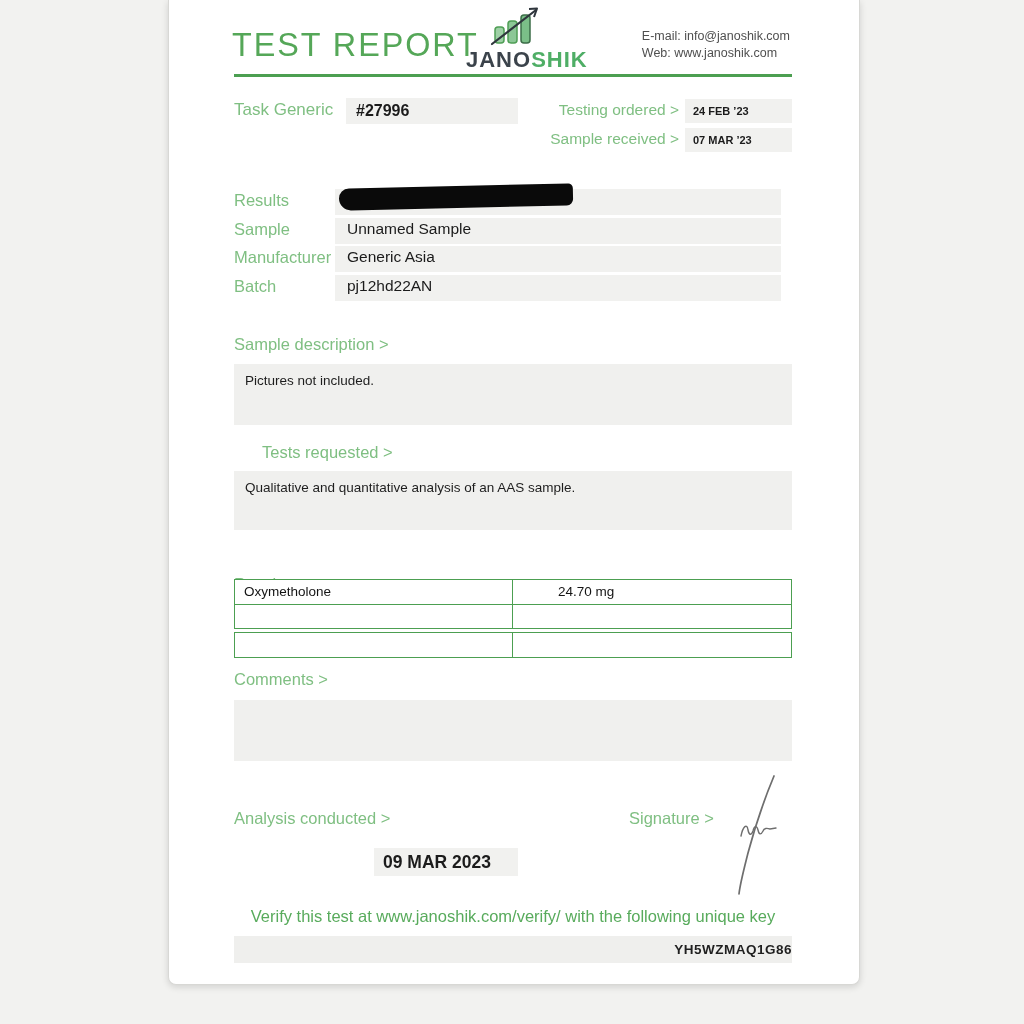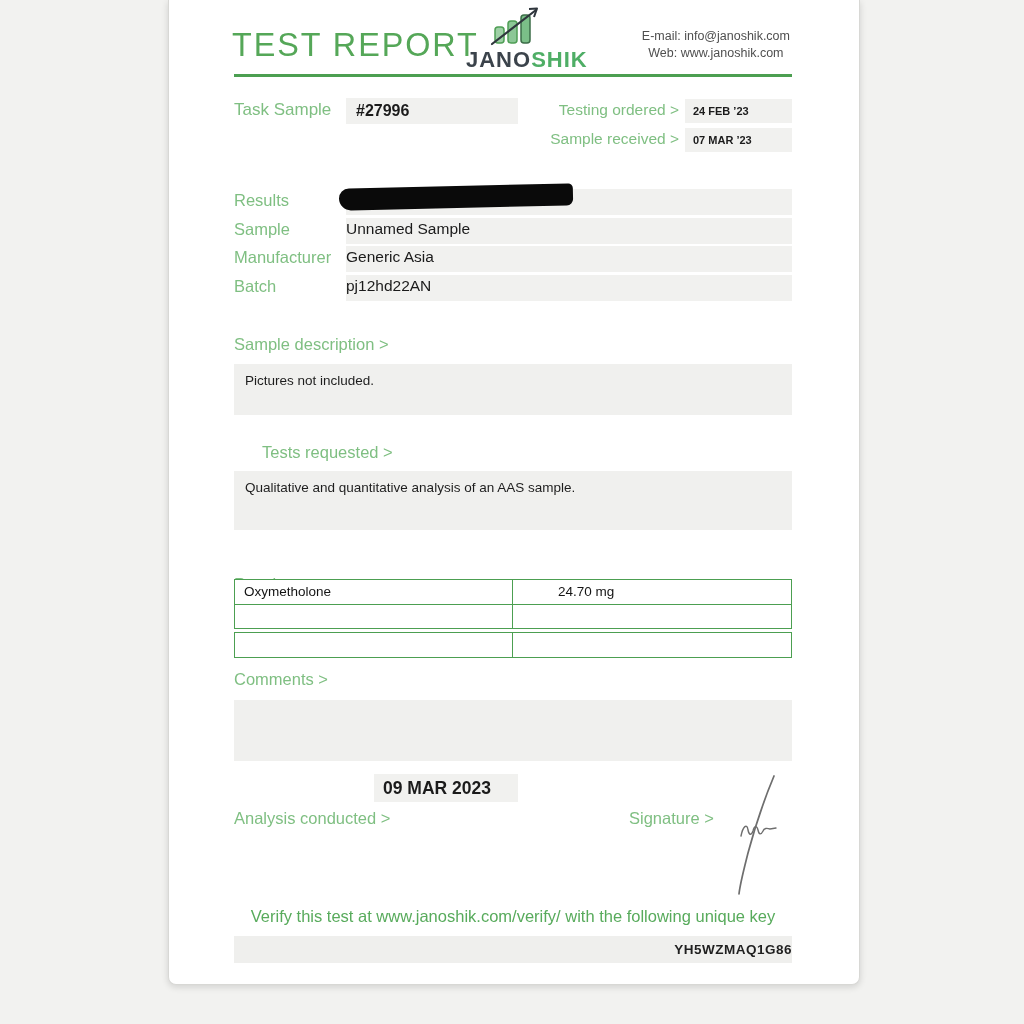--- a/index.html
+++ b/index.html
@@ -33,21 +33,21 @@
   .logo { position:absolute; left:297px; top:6px; width:120px; }
   .logo-icon { position:absolute; left:20px; top:0; }
   .logo-text {
     position:absolute; left:0; top:41px;
     font-size:22px; font-weight:700; letter-spacing:1px; white-space:nowrap;
   }
   .logo-text .dark { color:#3b434b; }
   .logo-text .green { color:#4fae66; }
   .contact {
     position:absolute; right:69px; top:28px;
-    text-align:center; font-size:12.5px; color:#4f4f4f; line-height:17px;
+    text-align:left; font-size:12.5px; color:#4f4f4f; line-height:17px;
   }
   .rule {
     position:absolute; left:65px; top:74px; width:558px; height:2.5px;
     background:#4c9f51;
   }
 
   
   .glabel { position:absolute; font-size:16.5px; color:#7fbf82; white-space:nowrap; }
   .vbox {
     position:absolute; background:#f1f1ef;
@@ -59,37 +59,37 @@
   .task-box { left:177px; top:98px; width:172px; height:26px; line-height:26px; padding-left:10px; }
 
   .meta-label { width:180px; text-align:right; font-size:15.5px; }
   .ordered-label { left:330px; top:101px; }
   .received-label { left:330px; top:130px; }
   .meta-box { width:107px; height:24px; line-height:24px; padding-left:8px; font-size:11px; font-weight:700; }
   .ordered-box { left:516px; top:99px; }
   .received-box { left:516px; top:128px; }
 
   .detail-label { left:65px; font-size:16.5px; }
-  .detail-box { left:177px; width:446px; height:26px; line-height:22px; font-size:15.5px; font-weight:500; }
+  .detail-box { left:166px; width:446px; height:26px; line-height:22px; padding-left:12px; font-size:15.5px; font-weight:500; }
   .r1 { top:189px; } .r2 { top:218px; } .r3 { top:246px; } .r4 { top:275px; }
   .lr1 { top:191px; } .lr2 { top:220px; } .lr3 { top:248px; } .lr4 { top:277px; }
 
   .redaction {
     position:absolute; left:170px; top:186px; width:234px; height:22px;
     background:#0a0a0a; border-radius:11px 5px 7px 13px;
     transform:rotate(-1.3deg);
   }
 
   
   .section-box {
     position:absolute; left:65px; width:558px; background:#f0f0ee;
     font-size:13.5px; font-weight:500; color:#1e1e1e; padding:9px 11px;
   }
   .desc-label { left:65px; top:335px; }
-  .desc-box { top:364px; height:51px; }
+  .desc-box { top:364px; height:61px; }
   .tests-label { left:65px; top:443px;margin-left:28px; }
   .tests-box { top:471px; height:59px; }
   .results-label { left:65px; top:575px; }
   .comments-label { left:65px; top:670px; }
   .comments-box { top:700px; height:61px; }
 
   
   .rtable {
     position:absolute; left:65px; width:558px;
     border:1px solid #4c9f51; background:#fff;
@@ -100,21 +100,21 @@
   .rrow + .rrow { border-top:1px solid #4c9f51; }
   .rcell {
     font-size:13.5px; font-weight:500; color:#141414;
     line-height:24px; padding-left:9px; white-space:nowrap; overflow:hidden;
   }
   .rcell.c1 { width:50%; border-right:1px solid #4c9f51; }
   .rcell.c2 { flex:1; }
 
   
   .analysis-label { left:65px; top:809px; }
-  .analysis-box { left:205px; top:774px; width:144px; height:28px; line-height:28px; padding-left:9px; font-size:17.5px; font-weight:700; }
+  .analysis-box { left:205px; top:848px; width:144px; height:28px; line-height:28px; padding-left:9px; font-size:17.5px; font-weight:700; }
   .signature-label { left:460px; top:809px; }
   .signature { position:absolute; left:542px; top:773px; }
 
   .verify-line {
     position:absolute; left:65px; top:907px; width:558px;
     text-align:center; font-size:16.5px; color:#58ab5c; white-space:nowrap;
   }
   .key-box {
     position:absolute; left:65px; top:936px; width:558px; height:27px;
     background:#efefed; text-align:right; line-height:27px;
@@ -142,21 +142,21 @@
       </div>
     </div>
 
     <div class="contact">
       <div>E-mail: info@janoshik.com</div>
       <div>Web: www.janoshik.com</div>
     </div>
 
     <div class="rule"></div>
 
-    <div class="glabel task-label">Task Sample</div>
+    <div class="glabel task-label">Task Generic</div>
     <div class="vbox task-box">#27996</div>
 
     <div class="glabel meta-label ordered-label">Testing ordered &gt;</div>
     <div class="vbox meta-box ordered-box">24 FEB ’23</div>
     <div class="glabel meta-label received-label">Sample received &gt;</div>
     <div class="vbox meta-box received-box">07 MAR ’23</div>
 
     <div class="glabel detail-label lr1">Results</div>
     <div class="vbox detail-box r1"></div>
     <div class="redaction"></div>

